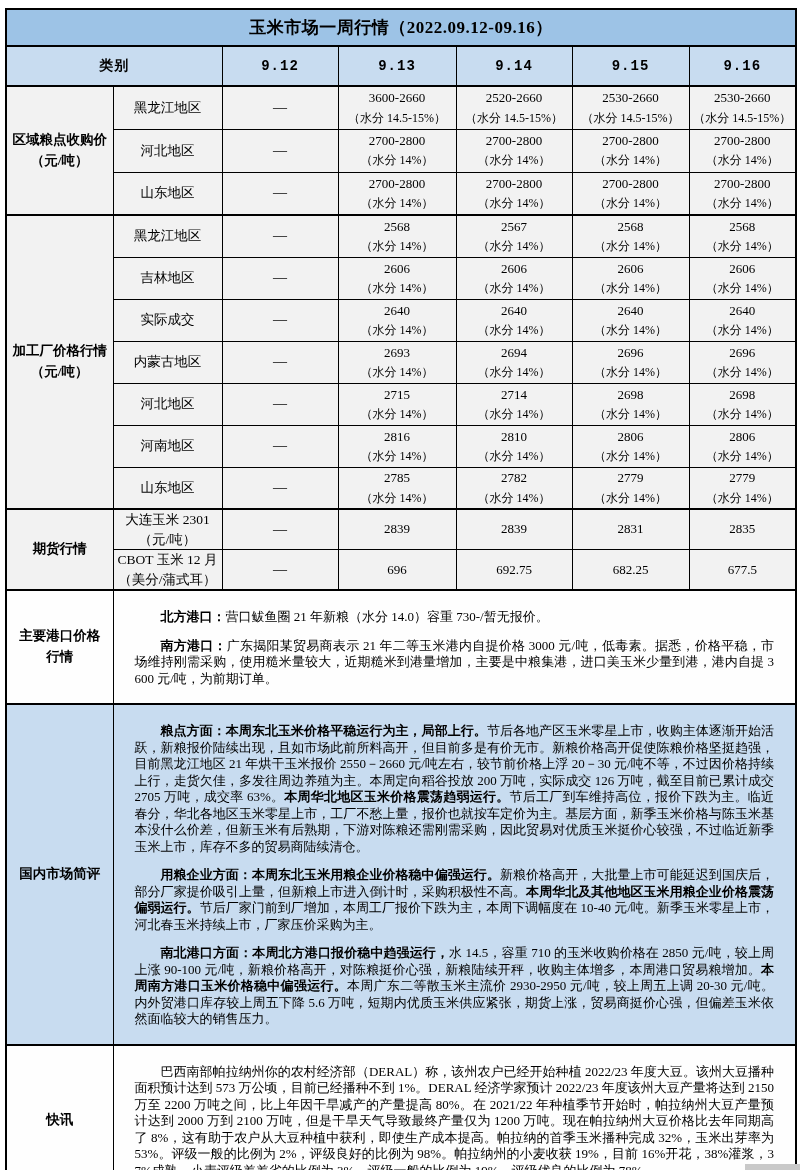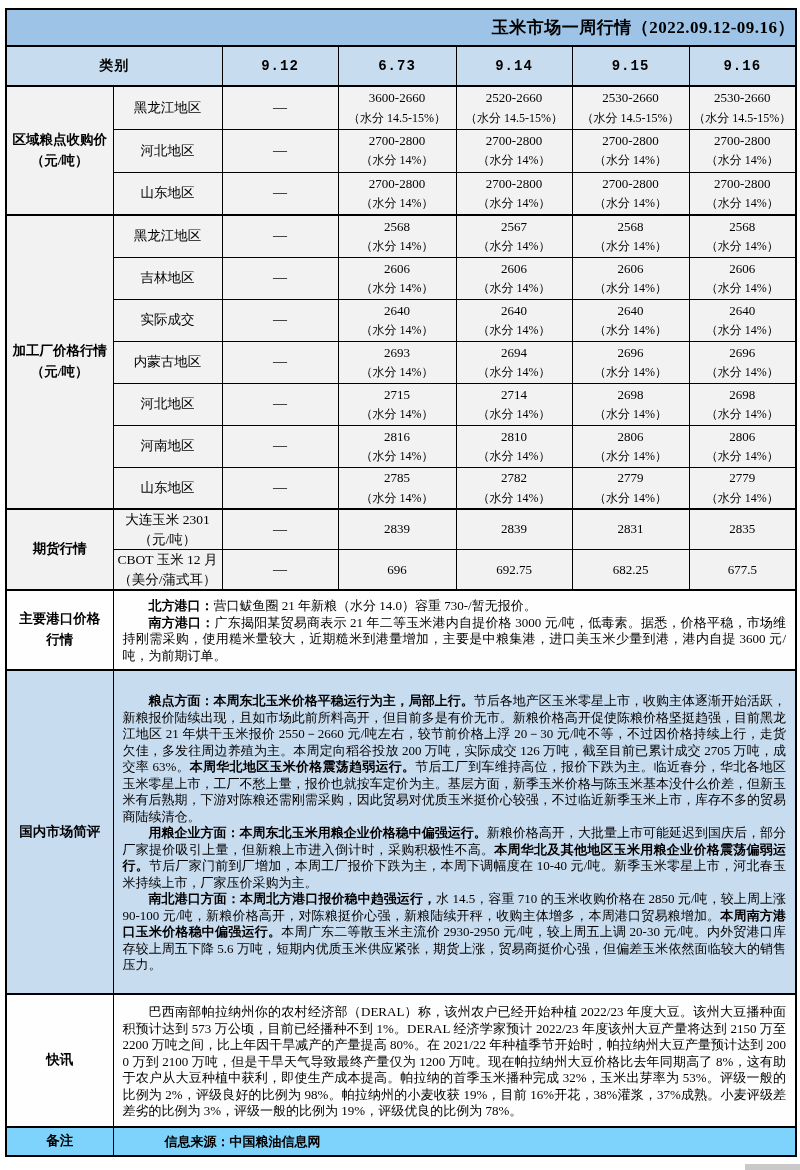--- a/index.html
+++ b/index.html
@@ -5,36 +5,36 @@
   html,body{margin:0;padding:0;}
   body{
     width:800px;height:1170px;overflow:hidden;background:#ffffff;color:#000;
     font-family:"Liberation Serif","DejaVu Serif",serif;position:relative;
   }
   .page{padding:8px 5px 0 5px;}
   table{border-collapse:collapse;table-layout:fixed;width:790px;border:2px solid #000;}
   td,th{border:1px solid #000;padding:0;vertical-align:middle;word-break:break-all;}
   tr.sec-top>td,tr.sec-top>th{border-top:2px solid #000;}
 
-  .title-row td{background:#9DC3E6;height:35px;text-align:right;font-weight:bold;font-size:17px;letter-spacing:.5px;}
+  .title-row td{background:#9DC3E6;height:35px;text-align:center;font-weight:bold;font-size:17px;letter-spacing:.5px;}
   .header-row th{background:#C8DCF0;height:38px;text-align:center;font-weight:bold;font-size:14px;letter-spacing:1px;font-family:Liberation Mono, monospace;}
 
   th.sec{font-weight:bold;font-size:13.5px;text-align:center;white-space:pre-line;line-height:1.55;}
   .bg-gray{background:#F2F2F2;}
   .bg-blue{background:#C8DCF0;}
   .bg-plain{background:#FEFEFE;}
 
   td.region{text-align:center;font-size:13.5px;background:#F2F2F2;white-space:pre-line;line-height:1.45;margin-top:11px;}
   td.val{text-align:center;background:#F2F2F2;line-height:1.55;}
   td.val .num{font-size:13px;}
   td.val .note{font-size:12px;}
   td.val .dash{font-size:14px;}
 
   td.content{font-size:13px;line-height:16.5px;padding:6px 9px 4px 9px;text-align:justify;vertical-align:middle;}
-  td.content p{margin:0;text-indent:2em;}
+  td.content p{margin:12px;text-indent:2em;}
   .bold{font-weight:bold;}
 
   tr.note-row th, tr.note-row td{background:#7dd3fc;height:27px;margin-left:40px;}
   td.note-content{font-size:13px;font-weight:bold;text-indent:2em;padding-left:25px;text-align:left;}
 
   .h80{height:80px;} .h324{height:324px;} .h133{height:133px;}
 
   .scroll-frag{position:absolute;left:745px;top:1164px;width:55px;height:6px;background:#C9C9C9;}
 </style>
 </head>
@@ -51,21 +51,21 @@
         <col style="width:117px">
         <col style="width:107px">
     </colgroup>
     <tbody>
       <tr class="title-row">
         <td colspan="7">玉米市场一周行情（2022.09.12-09.16）</td>
       </tr>
       <tr class="header-row sec-top">
         <th colspan="2">类别</th>
         <th>9.12</th>
-        <th>6.73</th>
+        <th>9.13</th>
         <th>9.14</th>
         <th>9.15</th>
         <th>9.16</th>
       </tr>
     </tbody>
     <tbody id="price-body">
         <tr class="sec-top" style="height: 43px;">
           <th class="sec bg-gray" rowspan="3">区域粮点收购价
 （元/吨）</th>
           <td class="region">黑龙江地区</td>

